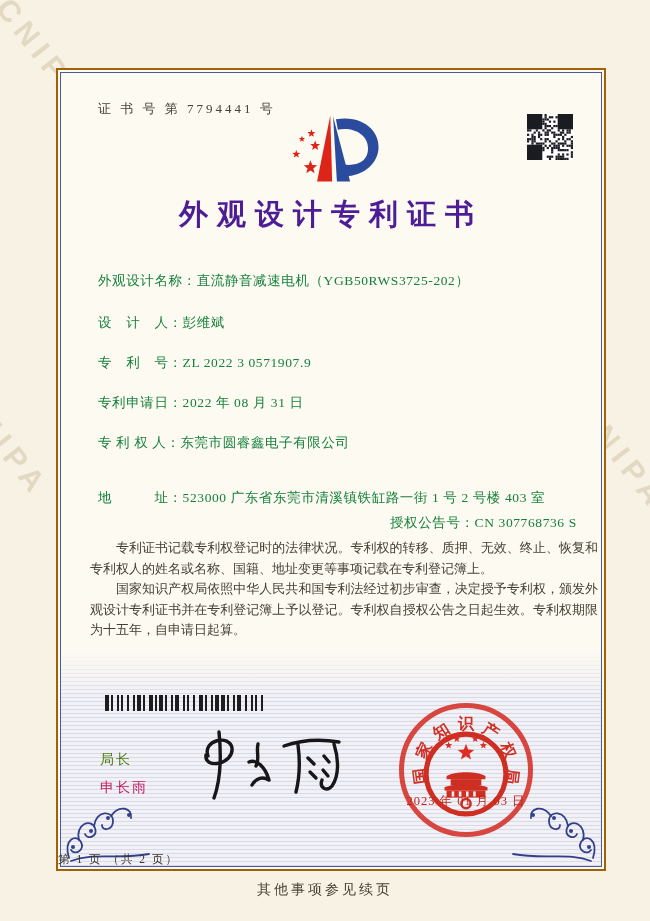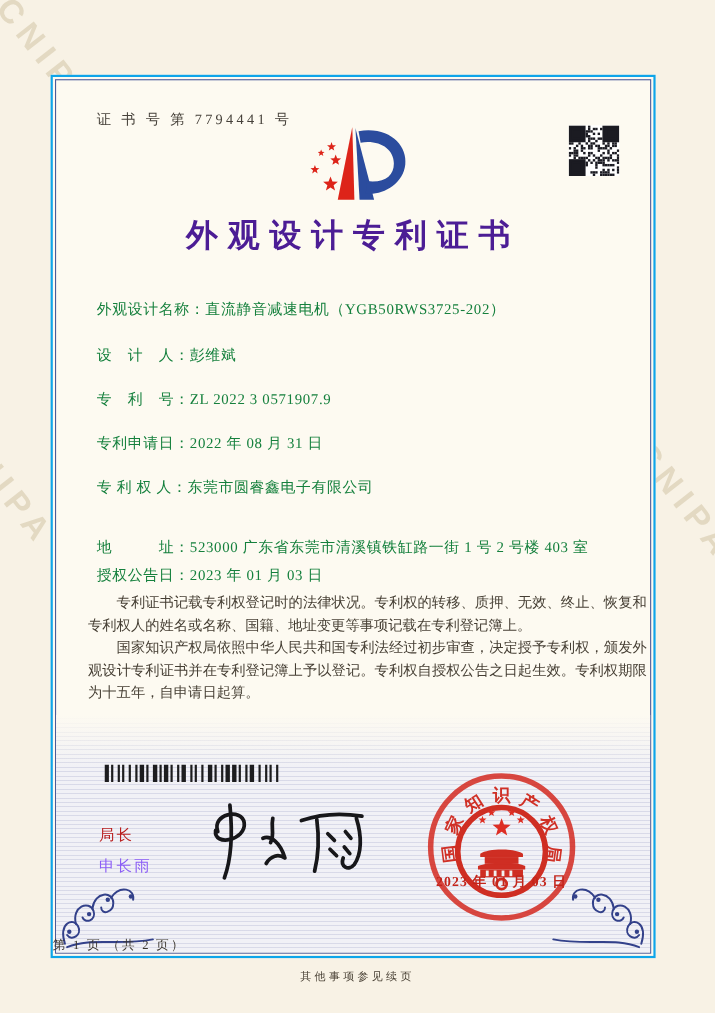--- a/index.html
+++ b/index.html
@@ -2,62 +2,62 @@
 <html><head>
 <meta charset="utf-8">
 <style>
   html,body{margin:0;padding:0;}
   body{font-family:"Liberation Serif","DejaVu Serif",serif;}
   #page{position:relative;width:650px;height:921px;background:#f8f2e5;overflow:hidden;}
   .wm{position:absolute;font-family:"Liberation Sans","DejaVu Sans",sans-serif;font-weight:bold;
       font-size:30px;letter-spacing:7px;color:rgba(193,175,138,0.38);transform:rotate(52deg);
       transform-origin:left top;white-space:nowrap;pointer-events:none;}
   .wm.faint{color:rgba(193,175,138,0.22);}
-  #cert{position:absolute;left:46px;top:68px;width:550px;height:803px;background:#fdfaf1;
-        border:2px solid #0ea5e9;box-sizing:border-box;}
+  #cert{position:absolute;left:56px;top:68px;width:550px;height:803px;background:#fdfaf1;
+        border:2px solid #a16207;box-sizing:border-box;}
   #cert .inner-line{position:absolute;inset:2px;border:1.5px solid #4b5a99;pointer-events:none;}
   #pattern{position:absolute;left:3px;right:3px;bottom:3px;height:216px;
      background-color:#f1f1f6;
      background-image:
        linear-gradient(to bottom,#fdfaf1 0%,rgba(253,250,241,0) 22%),
        repeating-linear-gradient(0deg, rgba(118,124,176,0.20) 0px, rgba(118,124,176,0.20) 1px, rgba(255,255,255,0) 1px, rgba(255,255,255,0) 4px);}
   .cert-no{position:absolute;left:40px;top:30px;font-size:13px;letter-spacing:3px;color:#46413a;}
   #logo{position:absolute;left:222px;top:37px;width:110px;height:85px;}
   #qr{position:absolute;left:469px;top:44px;width:46px;height:46px;background:#fff;}
   .title{position:absolute;left:0;top:125px;width:100%;text-align:center;font-size:29px;
          font-weight:bold;letter-spacing:9px;color:#4c1d95;}
   .field{position:absolute;left:40px;font-size:13.5px;letter-spacing:0.6px;color:#15803d;white-space:nowrap;}
   .grant-num{position:absolute;left:292px;top:0;}
   .paras{position:absolute;left:32px;top:468px;width:508px;font-size:13px;line-height:20.5px;
          color:#453e33;text-align:justify;}
   .paras p{margin:0;text-indent:2em;}
   #barcode{position:absolute;left:47px;top:625px;width:160px;height:16px;}
   #barcode svg{fill:#1d1d1f;}
-  .sig-title{position:absolute;left:42px;top:681px;font-size:14px;color:#b91c1c;letter-spacing:2px;}
-  .sig-name{position:absolute;left:42px;top:709px;font-size:14px;color:#8b5cf6;letter-spacing:2px;}
+  .sig-title{position:absolute;left:42px;top:681px;font-size:14px;color:#4d7c0f;letter-spacing:2px;}
+  .sig-name{position:absolute;left:42px;top:709px;font-size:14px;color:#be185d;letter-spacing:2px;}
   #signature{position:absolute;left:128px;top:658px;width:180px;height:82px;}
   #signature path{stroke:#17171a;stroke-width:3.4;fill:none;stroke-linecap:round;stroke-linejoin:round;}
   #seal{position:absolute;left:341px;top:633px;width:134px;height:134px;border-radius:50%;
         border:5px solid rgba(211,37,27,0.88);box-sizing:border-box;opacity:0.95;}
   .seal-char{position:absolute;left:50%;top:50%;width:20px;height:20px;margin:-10px 0 0 -10px;
         text-align:center;line-height:20px;font-size:16px;font-weight:bold;color:#cf261b;}
   .seal-char.c0{transform:rotate(-97.5deg) translateY(-46px);}
   .seal-char.c1{transform:rotate(-65deg) translateY(-46px);}
   .seal-char.c2{transform:rotate(-32.5deg) translateY(-46px);}
   .seal-char.c3{transform:rotate(0deg) translateY(-46px);}
   .seal-char.c4{transform:rotate(32.5deg) translateY(-46px);}
   .seal-char.c5{transform:rotate(65deg) translateY(-46px);}
   .seal-char.c6{transform:rotate(97.5deg) translateY(-46px);}
   #emblem{position:absolute;left:17px;top:20px;width:90px;height:90px;}
   #emblem .red{fill:#ce2418;}
   .seal-date{position:absolute;left:336px;top:723px;width:144px;text-align:center;font-size:12.5px;
-        font-weight:bold;letter-spacing:1px;color:#c3251b;white-space:nowrap;}
+        font-weight:normal;letter-spacing:1px;color:#c3251b;white-space:nowrap;}
   .page-info{position:absolute;left:0;top:782px;width:100%;text-align:left;font-size:11.5px;
         letter-spacing:2px;color:#3b362e;}
-  .note{position:absolute;left:0;top:881px;width:100%;text-align:center;font-size:10px;
+  .note{position:absolute;left:0;top:881px;width:100%;text-align:center;font-size:14px;
         letter-spacing:3px;color:#473f33;}
   .ornament{position:absolute;width:92px;height:78px;}
   .ornament path{stroke:#33418a;stroke-width:1.8;fill:none;stroke-linecap:round;}
   .ornament circle{fill:#33418a;}
   #orn-left{left:3px;bottom:3px;}
   #orn-right{right:3px;bottom:3px;transform:scaleX(-1);}
   #logo-stars polygon, #emblem polygon{fill:#dd2419;}
   #qr svg rect{fill:#1b1b22;}
 </style>
 </head>
@@ -260,21 +260,21 @@
 
     <div class="title">外观设计专利证书</div>
 
     <div class="field" style="top:202px;">外观设计名称：直流静音减速电机（YGB50RWS3725-202）</div>
     <div class="field" style="top:244px;text-align:center;">设　计　人：彭维斌</div>
     <div class="field" style="top:284px;">专　利　号：ZL 2022 3 0571907.9</div>
     <div class="field" style="top:324px;">专利申请日：2022 年 08 月 31 日</div>
     <div class="field" style="top:364px;">专 利 权 人：东莞市圆睿鑫电子有限公司</div>
     <div class="field" style="top:404px;margin-top:15px;">地　　　址：523000 广东省东莞市清溪镇铁缸路一街 1 号 2 号楼 403 室</div>
     <div class="field" style="top:444px;width:500px;">
-      <span>授权公告日：2023 年 01 月 03 日</span>
+      <span class="grant-num">授权公告号：CN 307768736 S</span>
     </div>
 
     <div class="paras">
       <p>专利证书记载专利权登记时的法律状况。专利权的转移、质押、无效、终止、恢复和专利权人的姓名或名称、国籍、地址变更等事项记载在专利登记簿上。</p>
       <p>国家知识产权局依照中华人民共和国专利法经过初步审查，决定授予专利权，颁发外观设计专利证书并在专利登记簿上予以登记。专利权自授权公告之日起生效。专利权期限为十五年，自申请日起算。</p>
     </div>
 
     <div id="barcode"><svg id="barcode-svg" width="160" height="16" viewBox="0 0 160 16">
           <rect x="0.00" y="0" width="4.00" height="16"></rect>
           <rect x="6.00" y="0" width="2.00" height="16"></rect>

